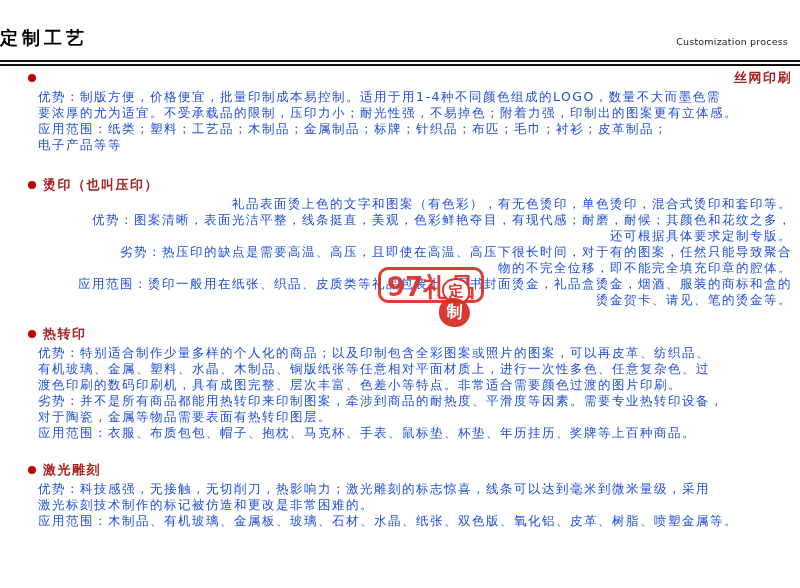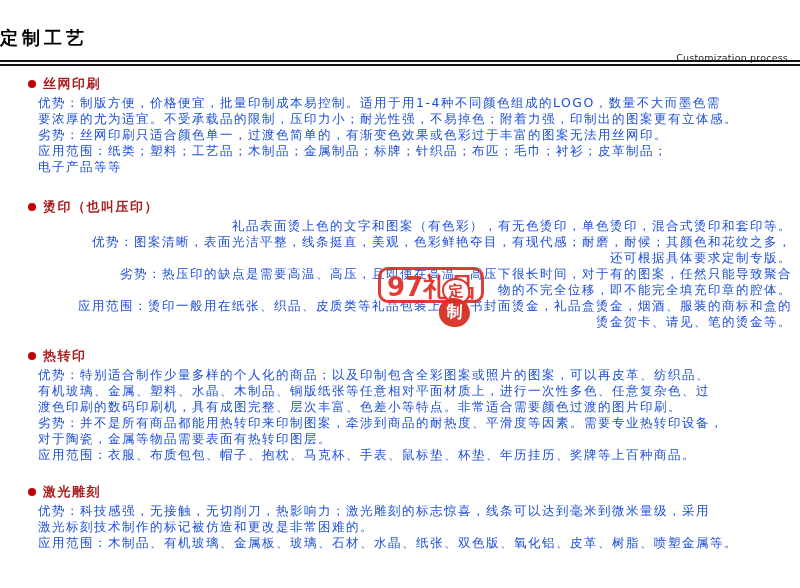--- a/index.html
+++ b/index.html
@@ -14,21 +14,21 @@
   .hdr-title{
     padding-top:26px;
     text-align:left;
     font-size:18px;
     font-weight:bold;
     letter-spacing:4px;
     color:#000;
   }
   .hdr-sub{
     position:absolute;
-    top:52px;right:12px;
+    top:36px;right:12px;
     font-size:9.5px;
     color:#1a1a1a;
     letter-spacing:0.2px;
   }
   .rule{position:absolute;left:0;width:800px;background:#111;height:2px;}
   .rule.r1{top:60px;}
   .rule.r2{top:64px;}
   
   .content{position:relative;padding:0 8px 0 28px;}
   .sec-head{
@@ -45,21 +45,21 @@
     letter-spacing:1.5px;
   }
   .sec-body{
     margin:3px 0 0 10px;
     font-size:12.5px;
     line-height:16px;
     color:#1d4ed8;
     letter-spacing:1.5px;
   }
   .sec-body .line{white-space:nowrap;}
-  .s1{margin-top:26px;}
+  .s1{margin-top:20px;justify-content:space-between;}
   .b1{margin-bottom:24px;}
   .b2{margin-bottom:18px;text-align:right;}
   .b3{margin-bottom:21px;}
   
   .wm-box{
     position:absolute;
     left:330px;top:267px;
     width:100px;height:30px;
     border:3px solid #e02b24;
     border-radius:10px;
@@ -112,21 +112,20 @@
 
   <div class="content">
 
     <div class="sec-head s1">
       <span class="bullet"></span>
       <span class="sec-title">丝网印刷</span>
     </div>
     <div class="sec-body b1">
       <div class="line">优势：制版方便，价格便宜，批量印制成本易控制。适用于用1-4种不同颜色组成的LOGO，数量不大而墨色需</div>
       <div class="line">要浓厚的尤为适宜。不受承载品的限制，压印力小；耐光性强，不易掉色；附着力强，印制出的图案更有立体感。</div>
-      <div class="line">劣势：丝网印刷只适合颜色单一，过渡色简单的，有渐变色效果或色彩过于丰富的图案无法用丝网印。</div>
       <div class="line">应用范围：纸类；塑料；工艺品；木制品；金属制品；标牌；针织品；布匹；毛巾；衬衫；皮革制品；</div>
       <div class="line">电子产品等等</div>
     </div>
 
     <div class="sec-head">
       <span class="bullet"></span>
       <span class="sec-title">烫印（也叫压印）</span>
     </div>
     <div class="sec-body b2">
       <div class="line">礼品表面烫上色的文字和图案（有色彩），有无色烫印，单色烫印，混合式烫印和套印等。</div>

